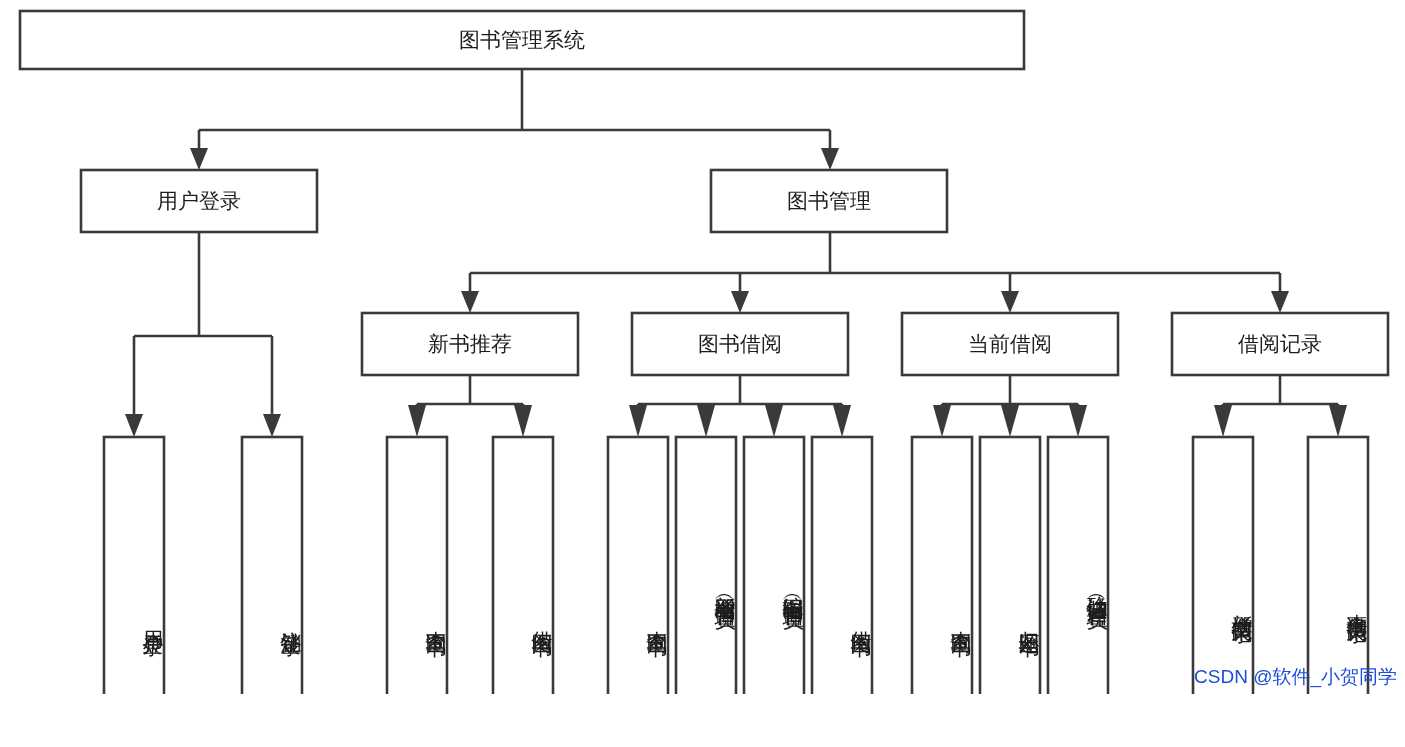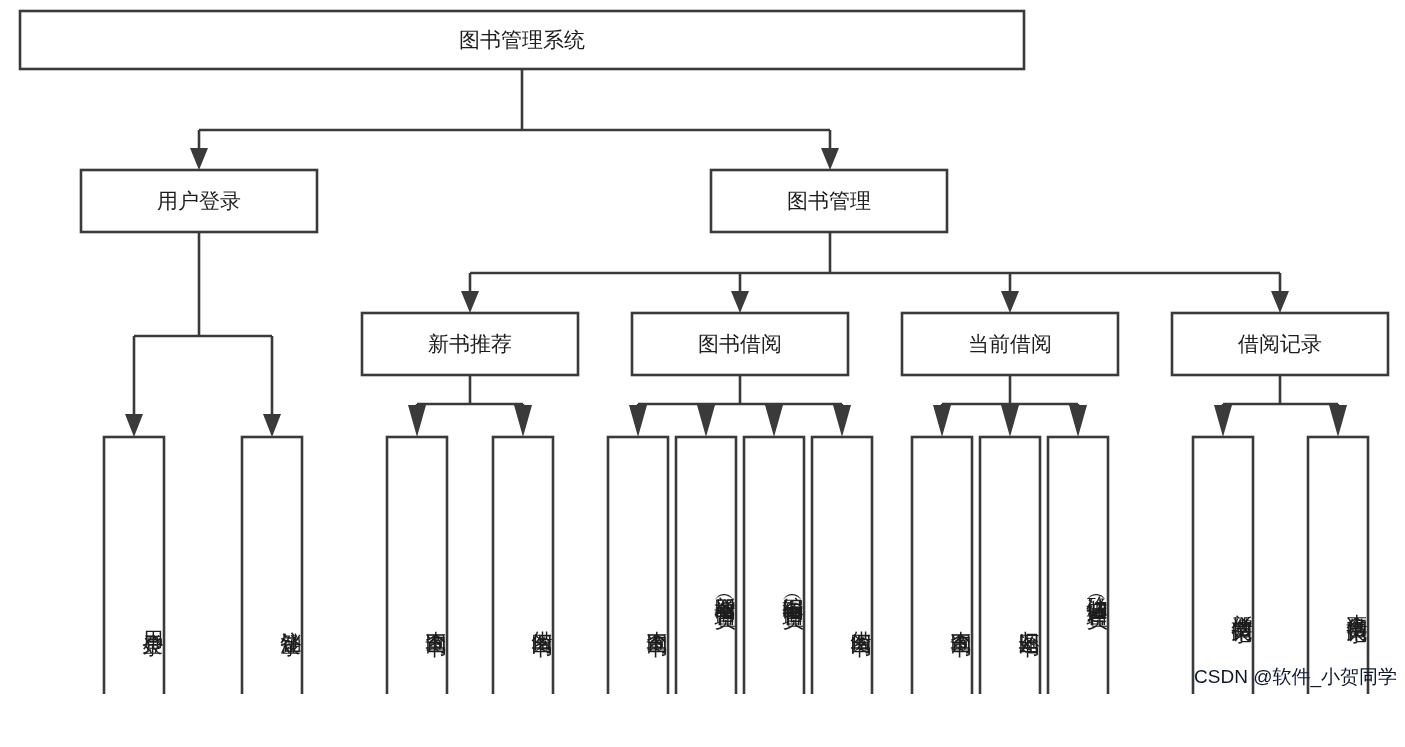--- a/index.html
+++ b/index.html
@@ -59,21 +59,21 @@
     letter-spacing: 2px;
     white-space: nowrap;
     pointer-events: none;
   }
   .watermark {
     position: absolute;
     right: 8px;
     bottom: 4px;
     font-family: "Liberation Sans", "DejaVu Sans", sans-serif;
     font-size: 19px;
-    color: #0f172a;
+    color: #1d4ed8;
     white-space: nowrap;
     pointer-events: none;
   }
 </style>
 </head>
 <body>
 
 <div id="diagram-root">
 
   <svg id="tree-svg" viewBox="0 0 1405 747">

